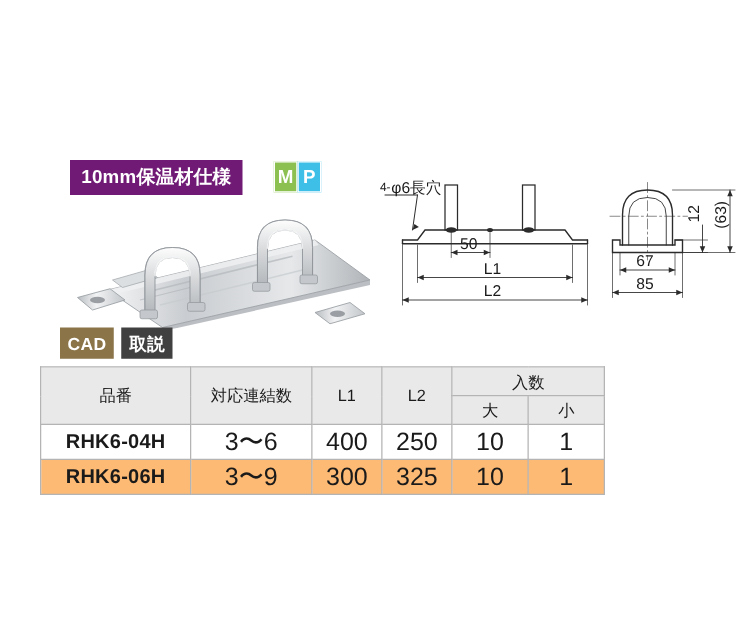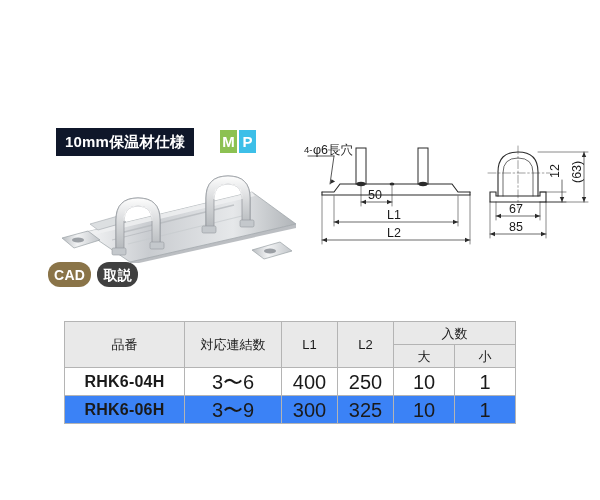--- a/index.html
+++ b/index.html
@@ -6,21 +6,21 @@
   body{
     width:600px;height:500px;background:#ffffff;
     font-family:"Liberation Sans","DejaVu Sans",sans-serif;
     -webkit-font-smoothing:antialiased;overflow:hidden;position:relative;
   }
   .page{position:relative;width:600px;height:500px;}
 
   
   .spec-badge{
     position:absolute;left:56px;top:128px;
-    background:#0f172a;color:#ffffff;
+    background:#701a75;color:#ffffff;
     font-size:15px;font-weight:bold;line-height:1;
     padding:6px 9px 7px 9px;letter-spacing:.2px;
     white-space:nowrap;
   }
   .mp-group{position:absolute;left:219px;top:129px;display:flex;}
   .mp-badge{
     width:19px;height:25px;display:flex;align-items:center;justify-content:center;
     font-size:15px;font-weight:bold;color:#ffffff;line-height:1;
     border:1px solid #ffffff;box-sizing:border-box;
   }
@@ -37,42 +37,42 @@
     font-size:12.5px;fill:#1a1a1a;
   }
   .dimtext-sm{
     font-family:"Liberation Sans","DejaVu Sans",sans-serif;
     font-size:9.5px;fill:#1a1a1a;
   }
 
   
   .doc-badges{position:absolute;left:48px;top:262px;display:flex;gap:6px;}
   .doc-badge{
-    height:25px;min-width:41px;border-radius:12px;
+    height:25px;min-width:41px;border-radius:0;
     display:flex;align-items:center;justify-content:center;
     color:#ffffff;font-size:14px;font-weight:bold;line-height:1;
     padding:0 6px;box-sizing:border-box;letter-spacing:.3px;
   }
 
   
-  .table-wrap{position:absolute;left:64px;top:293px;width:451px;margin-top:28px;}
+  .table-wrap{position:absolute;left:32px;top:293px;width:451px;}
   table.spec{
     border-collapse:collapse;width:451px;
     table-layout:fixed;
   }
   table.spec th,table.spec td{
     border:1px solid #b4b4b4;
     text-align:center;vertical-align:middle;
     font-size:13px;color:#1a1a1a;padding:0;
     line-height:1;
   }
   table.spec thead th{background:#e9e9e9;font-weight:normal;height:22px;}
   table.spec thead th.tall{height:44px;}
   table.spec tbody td{height:27px;font-size:20px;}
-  table.spec tbody tr.alt td{background:#3b82f6;}
+  table.spec tbody tr.alt td{background:#fdba74;}
   table.spec tbody td.model{font-weight:bold;font-size:16px;letter-spacing:.2px;}
   .col-model{width:120px;}
   .col-conn{width:97px;}
   .col-l1{width:56px;}
   .col-l2{width:56px;}
   .col-dai{width:61px;}
   .col-sho{width:61px;}
 </style>
 </head>
 <body>

